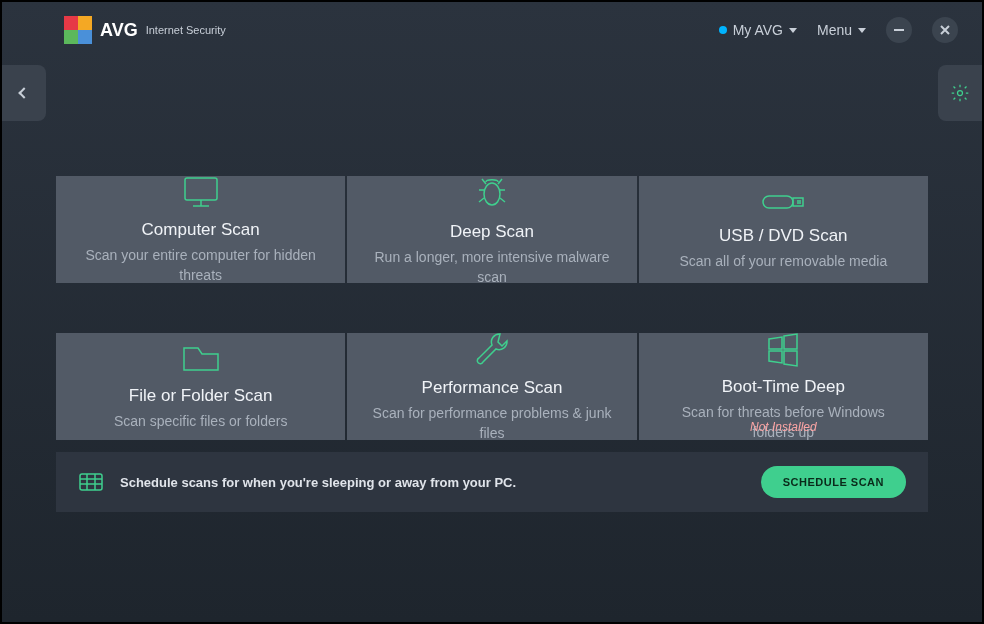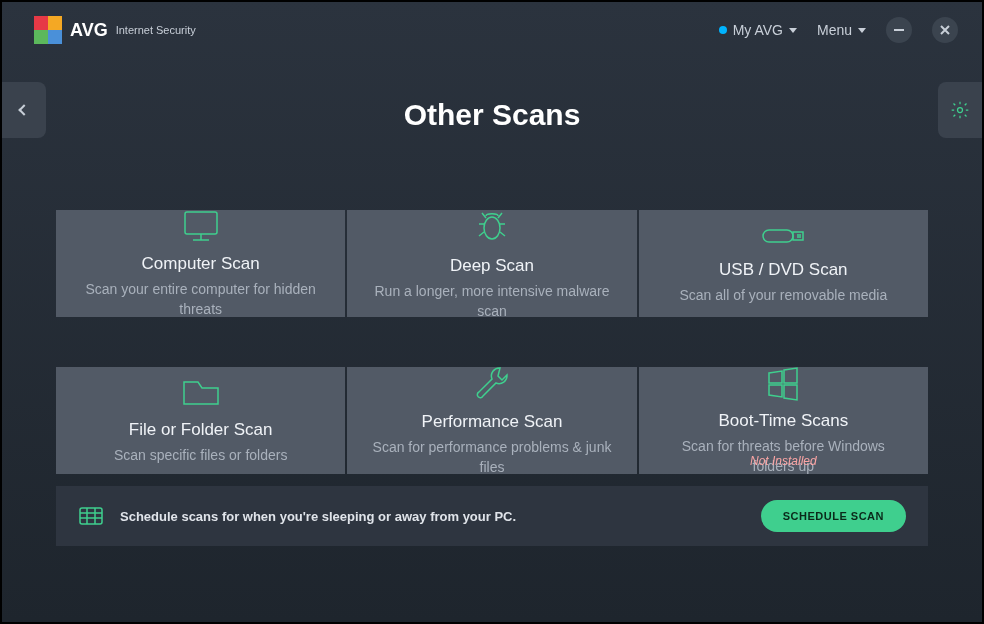--- a/index.html
+++ b/index.html
@@ -17,20 +17,21 @@
       display: flex;
       flex-direction: column;
       border: 2px solid #000;
     }
     .header {
       height: 56px;
       display: flex;
       align-items: center;
       padding: 0 24px 0 32px;
       justify-content: space-between;
+      margin-left: 30px;
     }
     .header-left {
       display: flex;
       align-items: center;
       gap: 8px;
     }
     .logo {
       width: 28px;
       height: 28px;
       display: flex;
@@ -155,21 +156,20 @@
             <path d="M2 2 L10 10 M10 2 L2 10" stroke="#c8cfd8" stroke-width="2"></path>
           </svg>
       </div>
     </div>
   </div>
 
   <div class="title-row">
     <div class="edge-btn edge-left">
       <span class="back-chevron"></span>
     </div>
-    <div class="page-title">Other Scans</div>
     <div class="edge-btn edge-right">
       <svg class="icon" width="20" height="20" viewBox="0 0 24 24" stroke="#e0e4ea">
         <circle cx="12" cy="12" r="3"></circle>
         <path d="M12 2v3M12 19v3M4.2 4.2l2.1 2.1M17.7 17.7l2.1 2.1M2 12h3M19 12h3M4.2 19.8l2.1-2.1M17.7 6.3l2.1-2.1"></path>
       </svg>
     </div>
   </div>
 
   <div class="grid-wrap">
     <div class="grid">
@@ -229,21 +229,21 @@
         <div class="tile-title">Performance Scan</div>
         <div class="tile-desc">Scan for performance problems &amp; junk files</div>
       </div>
 
       <div class="tile">
         <div class="tile-icon">
           <svg class="icon" width="36" height="36" viewBox="0 0 36 36">
               <path d="M4 8l13-2v12H4zM19 5l13-2v15H19zM4 20h13v12l-13-2zM19 20h13v15l-13-2z"></path>
             </svg>
         </div>
-        <div class="tile-title">Boot-Time Scans</div>
+        <div class="tile-title">Boot-Time Deep</div>
         <div class="tile-desc">Scan for threats before Windows folders up</div>
         <div class="tile-badge">Not Installed</div>
       </div>
 
     </div>
   </div>
 
   <div class="footer">
     <div class="footer-left">
       <svg class="icon cal-icon" width="26" height="22" viewBox="0 0 26 22">

